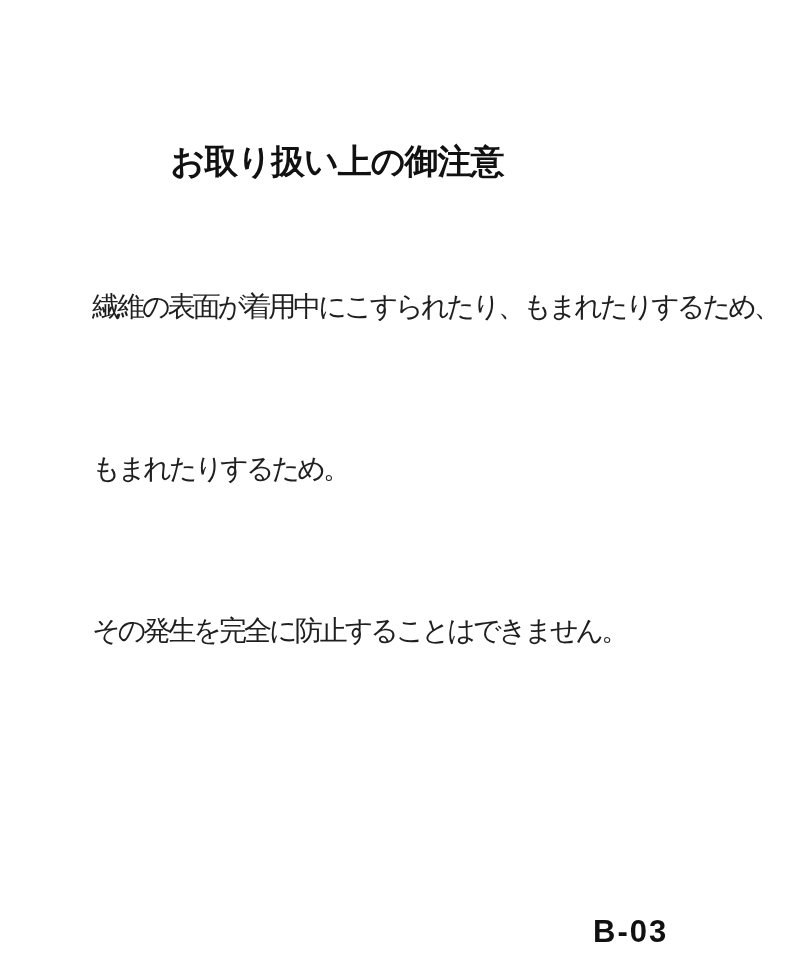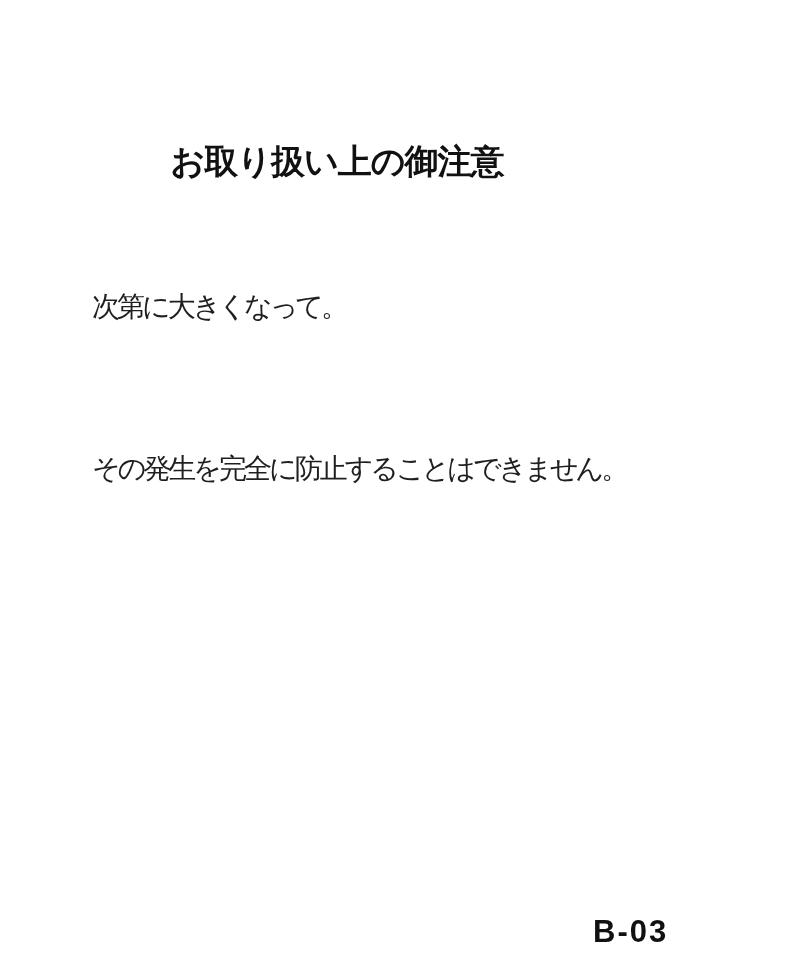--- a/index.html
+++ b/index.html
@@ -56,21 +56,22 @@
 </head>
 <body>
 
 <div class="page">
 
   <div class="title-block">
     <div>お取り扱い上の御注意</div>
   </div>
 
   <div class="body-block">
-    <div>次第に大きくなって。</div>
+    <div>繊維の表面が着用中にこすられたり、もまれたりするため、</div>
+    <div>もまれたりするため。</div>
     <div>その発生を完全に防止することはできません。</div>
     
     
     
     
     
   </div>
 
   <div class="footer-code">B-03</div>
 

